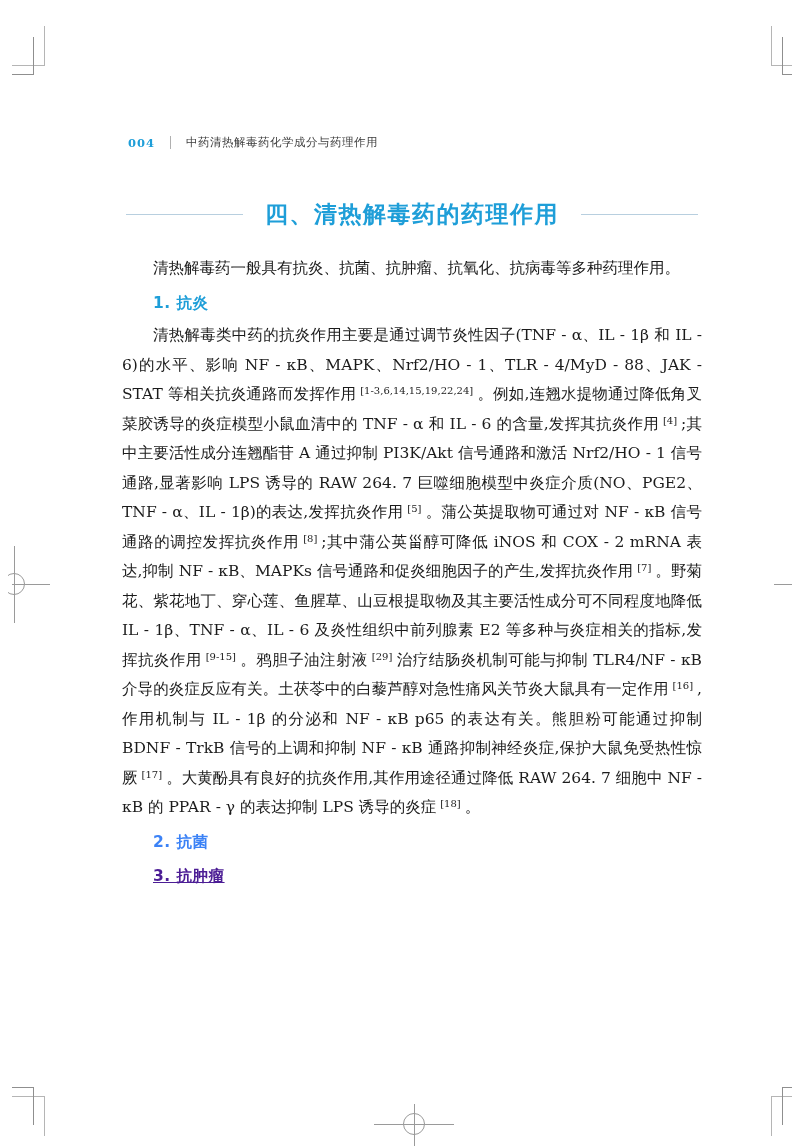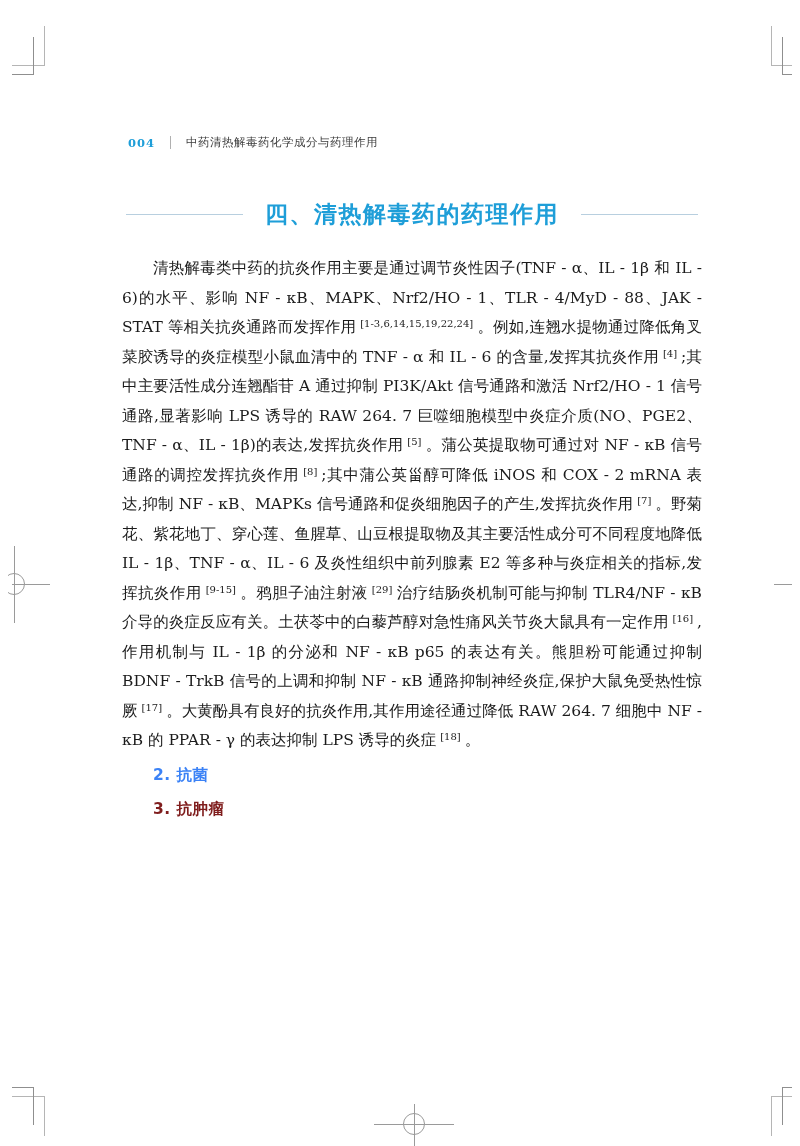--- a/index.html
+++ b/index.html
@@ -91,18 +91,20 @@
     <span class="running-title">中药清热解毒药化学成分与药理作用</span>
   </header>
 
   <div class="chapter-row">
     <span class="chapter-rule"></span>
     <h1 class="chapter-title accent" style="color: rgb(30, 158, 216);">四、清热解毒药的药理作用</h1>
     <span class="chapter-rule"></span>
   </div>
 
   <main class="body-content">
+      <p class="body-para">清热解毒药一般具有抗炎、抗菌、抗肿瘤、抗氧化、抗病毒等多种药理作用。</p>
+      <div class="section-heading" style="color: rgb(30, 158, 216);">1. 抗炎</div>
       <p class="body-para">清热解毒类中药的抗炎作用主要是通过调节炎性因子(TNF - α、IL - 1β 和 IL - 6)的水平、影响 NF - κB、MAPK、Nrf2/HO - 1、TLR - 4/MyD - 88、JAK - STAT 等相关抗炎通路而发挥作用<sup class="ref">[1-3,6,14,15,19,22,24]</sup>。例如,连翘水提物通过降低角叉菜胶诱导的炎症模型小鼠血清中的 TNF - α 和 IL - 6 的含量,发挥其抗炎作用<sup class="ref">[4]</sup>;其中主要活性成分连翘酯苷 A 通过抑制 PI3K/Akt 信号通路和激活 Nrf2/HO - 1 信号通路,显著影响 LPS 诱导的 RAW 264. 7 巨噬细胞模型中炎症介质(NO、PGE2、 TNF - α、IL - 1β)的表达,发挥抗炎作用<sup class="ref">[5]</sup>。蒲公英提取物可通过对 NF - κB 信号通路的调控发挥抗炎作用<sup class="ref">[8]</sup>;其中蒲公英甾醇可降低 iNOS 和 COX - 2 mRNA 表达,抑制 NF - κB、MAPKs 信号通路和促炎细胞因子的产生,发挥抗炎作用<sup class="ref">[7]</sup>。野菊花、紫花地丁、穿心莲、鱼腥草、山豆根提取物及其主要活性成分可不同程度地降低 IL - 1β、TNF - α、IL - 6 及炎性组织中前列腺素 E2 等多种与炎症相关的指标,发挥抗炎作用<sup class="ref">[9-15]</sup>。鸦胆子油注射液<sup class="ref">[29]</sup>治疗结肠炎机制可能与抑制 TLR4/NF - κB 介导的炎症反应有关。土茯苓中的白藜芦醇对急性痛风关节炎大鼠具有一定作用<sup class="ref">[16]</sup>,作用机制与 IL - 1β 的分泌和 NF - κB p65 的表达有关。熊胆粉可能通过抑制 BDNF - TrkB 信号的上调和抑制 NF - κB 通路抑制神经炎症,保护大鼠免受热性惊厥<sup class="ref">[17]</sup>。大黄酚具有良好的抗炎作用,其作用途径通过降低 RAW 264. 7 细胞中 NF - κB 的 PPAR - γ 的表达抑制 LPS 诱导的炎症<sup class="ref">[18]</sup>。</p>
       <div class="section-heading" style="color: #3b82f6;">2. 抗菌</div>
-      <div class="section-heading" style="color: #7f1d1d;">3. 抗肿瘤</div>
+      <div class="section-heading" style="color: #4c1d95; text-decoration: underline;">3. 抗肿瘤</div>
     </main>
 
 </div>
 
 </body></html>

